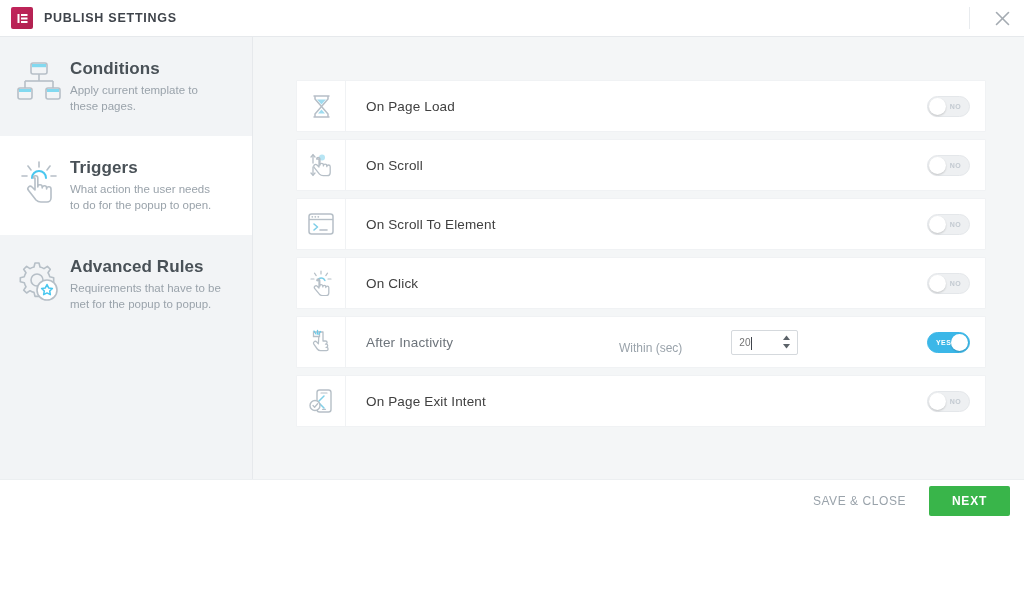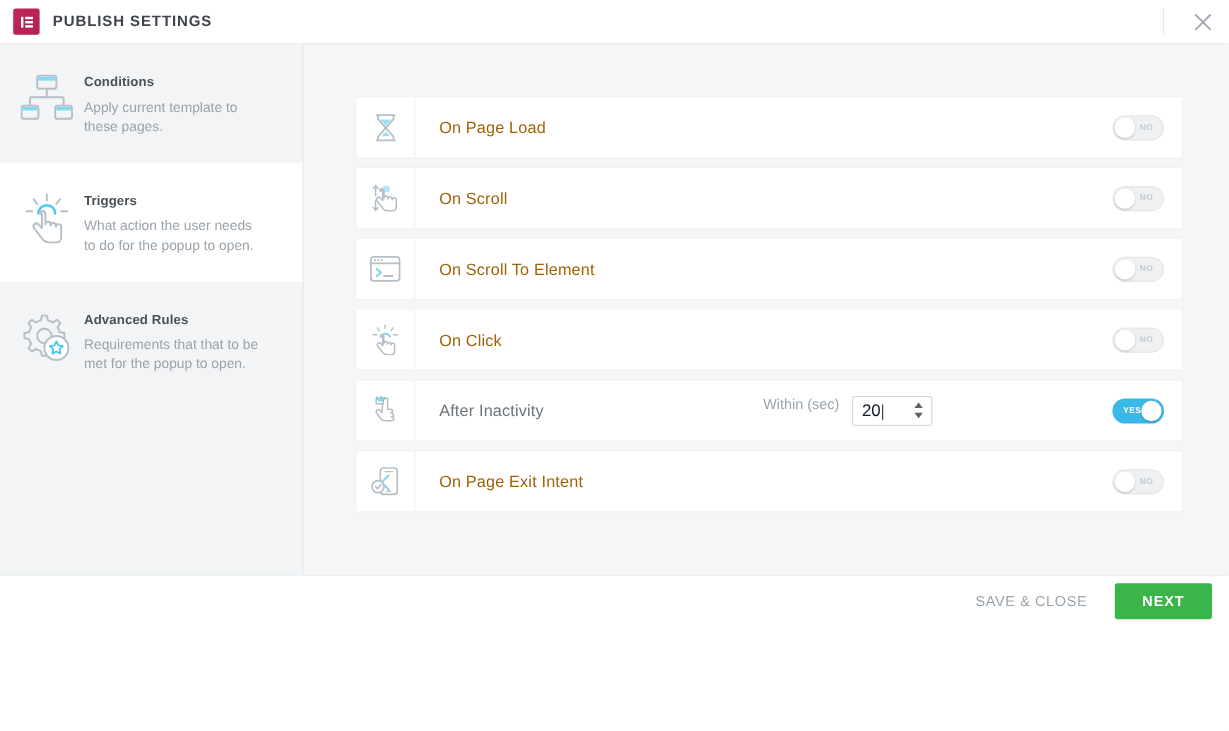--- a/index.html
+++ b/index.html
@@ -107,21 +107,21 @@
     width: 46px;
     min-width: 46px;
     display: flex;
     align-items: flex-start;
     justify-content: center;
     padding-top: 2px;
   }
   .side-icon svg { display: block; }
   .side-text { padding-left: 8px; padding-top: 0px; }
   .side-title {
-    font-size: 11px;
+    font-size: 17px;
     font-weight: bold;
     color: #495157;
     line-height: 20px;
     letter-spacing: 0.1px;
   }
   .side-desc {
     font-size: 11.5px;
     color: #9aa3ab;
     line-height: 16px;
     margin-top: 3px;
@@ -151,60 +151,61 @@
     min-width: 49px;
     height: 100%;
     display: flex;
     align-items: center;
     justify-content: center;
     border-right: 1px solid #f0f2f4;
   }
   .row-icon svg { display: block; }
   .row-label {
     font-size: 13.5px;
-    color: #a16207;
+    color: #404040;
     padding-left: 20px;
     letter-spacing: 0.15px;
     white-space: nowrap;
   }
   .row.on .row-label { color: #6d747b; }
 
   .row-controls {
     margin-left: auto;
     display: flex;
     align-items: center;
     padding-right: 15px;
     gap: 0;
   }
   .within-wrap {
     display: flex;
-    align-items: flex-start;
+    align-items: flex-end;
     position: absolute;
-    left: 339px;
+    left: 322px;
+    gap: 38px;
   }
   .within-label {
     font-size: 12px;
     color: #9aa3ab;
     margin-right: 11px;
     white-space: nowrap;
   }
   .num-input {
     width: 67px;
     height: 25px;
     border: 1px solid #d5d9dd;
     border-radius: 2px;
     background: #ffffff;
     display: flex;
     align-items: center;
     padding: 0 4px 0 7px;
     position: relative;
   }
   .num-value {
-    font-size: 14px;
-    color: #0f172a;
+    font-size: 10px;
+    color: #737373;
     font-family: "Liberation Sans", sans-serif;
   }
   .caret {
     display: inline-block;
     width: 1px;
     height: 13px;
     background: #3f444b;
     margin-left: 1px;
     vertical-align: middle;
     position: relative;
@@ -373,21 +374,21 @@
         <div class="side-icon">
           <svg width="46" height="44" viewBox="0 0 46 44">
             <path d="M19 4 l4 0 l1 4 a11 11 0 0 1 4 1.7 l3.4 -2.3 l2.9 2.9 l-2.3 3.4 a11 11 0 0 1 1.7 4 l4 1 l0 4 l-4 1 a11 11 0 0 1 -1.7 4 l2.3 3.4 l-2.9 2.9 l-3.4 -2.3 a11 11 0 0 1 -4 1.7 l-1 4 l-4 0 l-1 -4 a11 11 0 0 1 -4 -1.7 l-3.4 2.3 l-2.9 -2.9 l2.3 -3.4 a11 11 0 0 1 -1.7 -4 l-4 -1 l0 -4 l4 -1 a11 11 0 0 1 1.7 -4 l-2.3 -3.4 l2.9 -2.9 l3.4 2.3 a11 11 0 0 1 4 -1.7 z" fill="none" stroke="#b6bfc7" stroke-width="1.6" stroke-linejoin="round"></path>
             <circle cx="21" cy="21" r="6" fill="none" stroke="#b6bfc7" stroke-width="1.6"></circle>
             <circle cx="31" cy="31" r="10" fill="#ffffff" stroke="#b6bfc7" stroke-width="1.6"></circle>
             <path d="M31 25.5 l1.65 3.4 l3.75 0.5 l-2.7 2.6 l0.65 3.7 l-3.35 -1.75 l-3.35 1.75 l0.65 -3.7 l-2.7 -2.6 l3.75 -0.5 z" fill="none" stroke="#49c7ef" stroke-width="1.5" stroke-linejoin="round"></path>
           </svg>
         </div>
         <div class="side-text">
           <div class="side-title">Advanced Rules</div>
-          <div class="side-desc">Requirements that that to be met for the popup to open.</div>
+          <div class="side-desc">Requirements that have to be met for the popup to popup.</div>
         </div>
       </div>
 
     </div>
 
     <div class="main">
       <div class="rows">
 
         <div class="row">
           <div class="row-icon">

